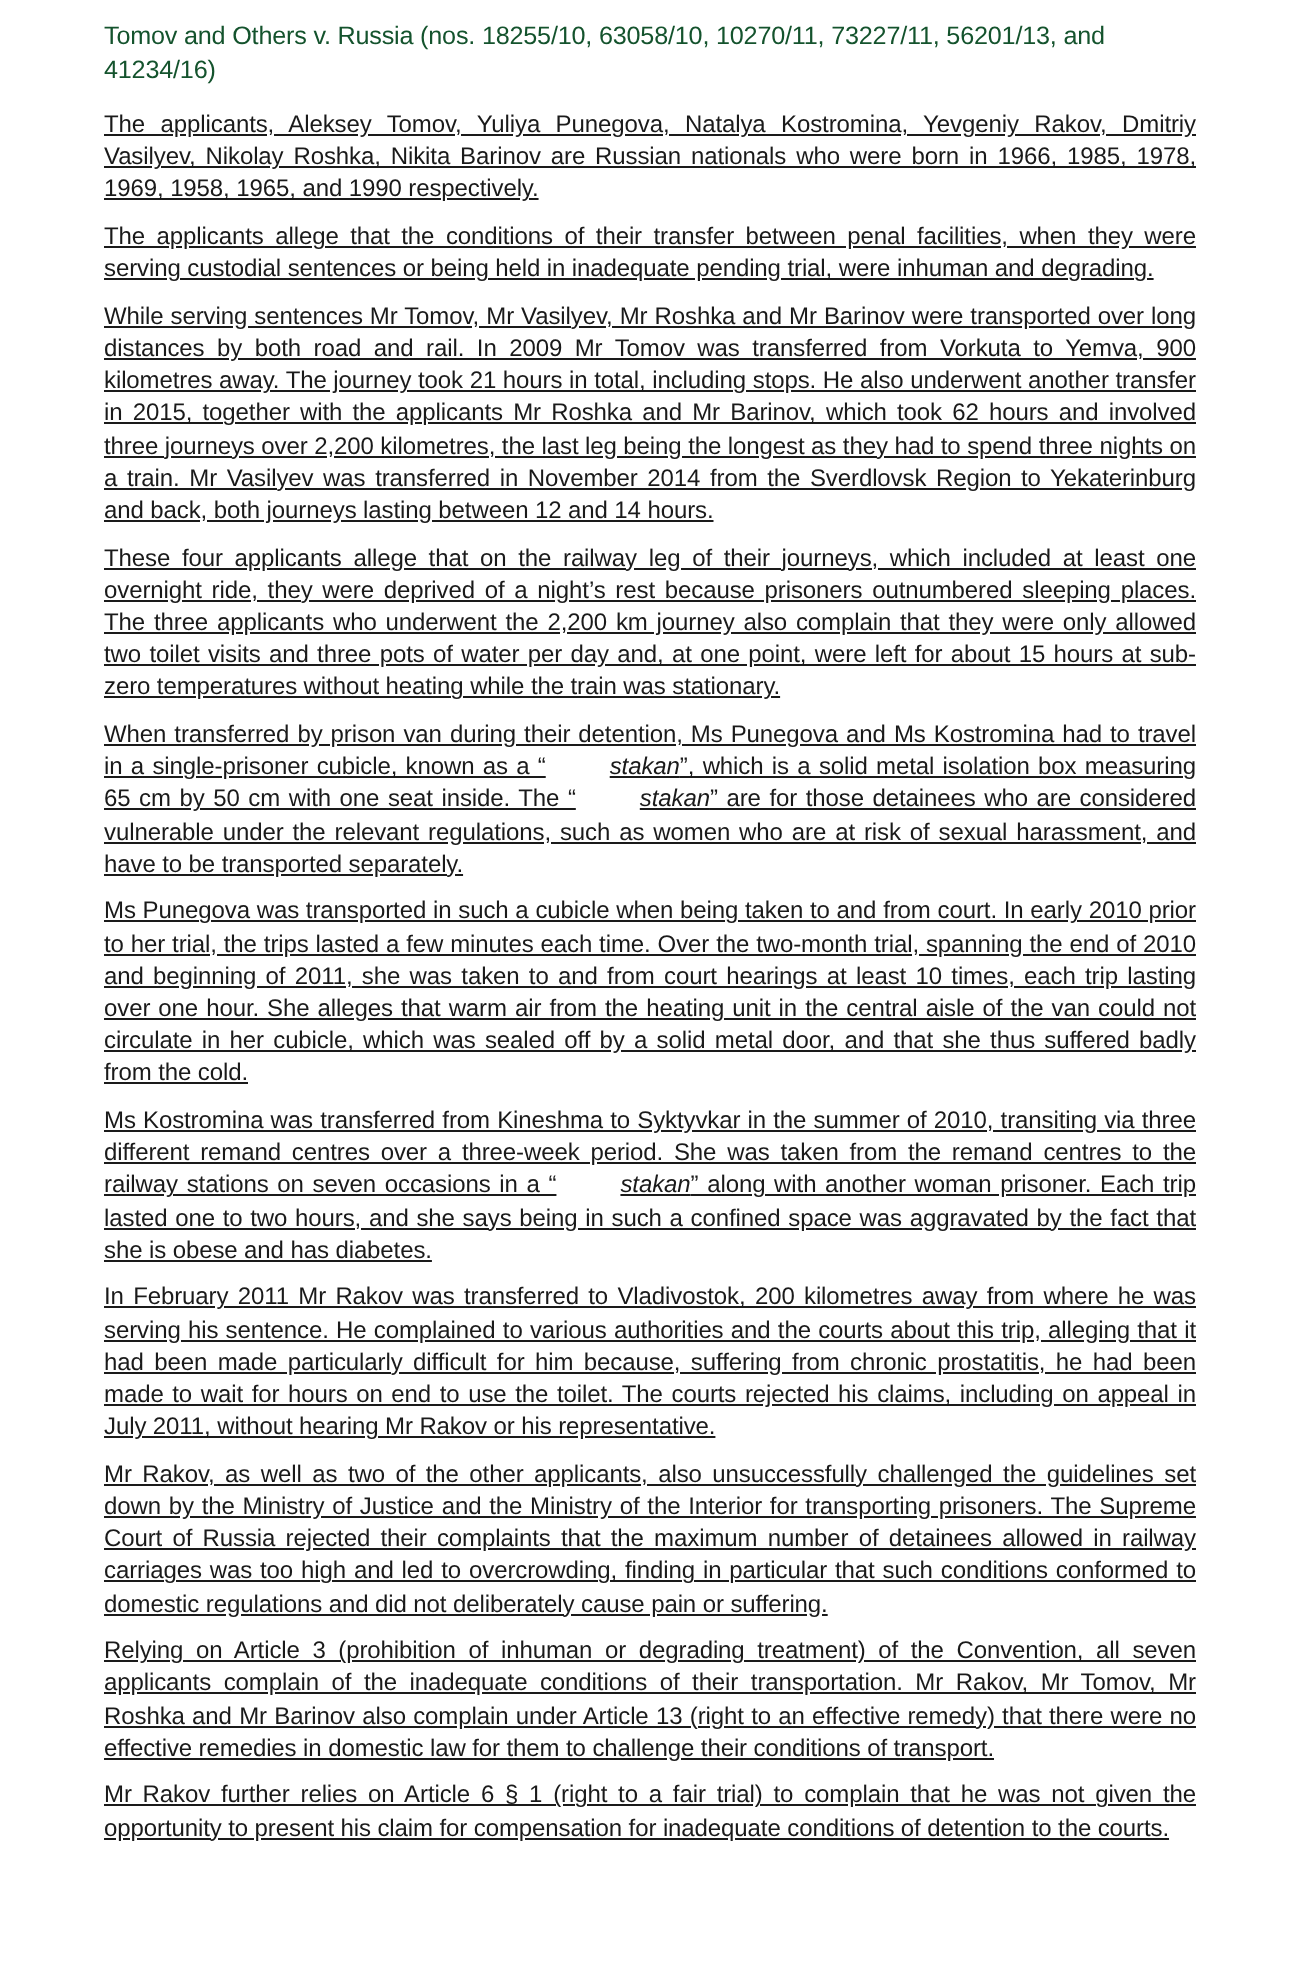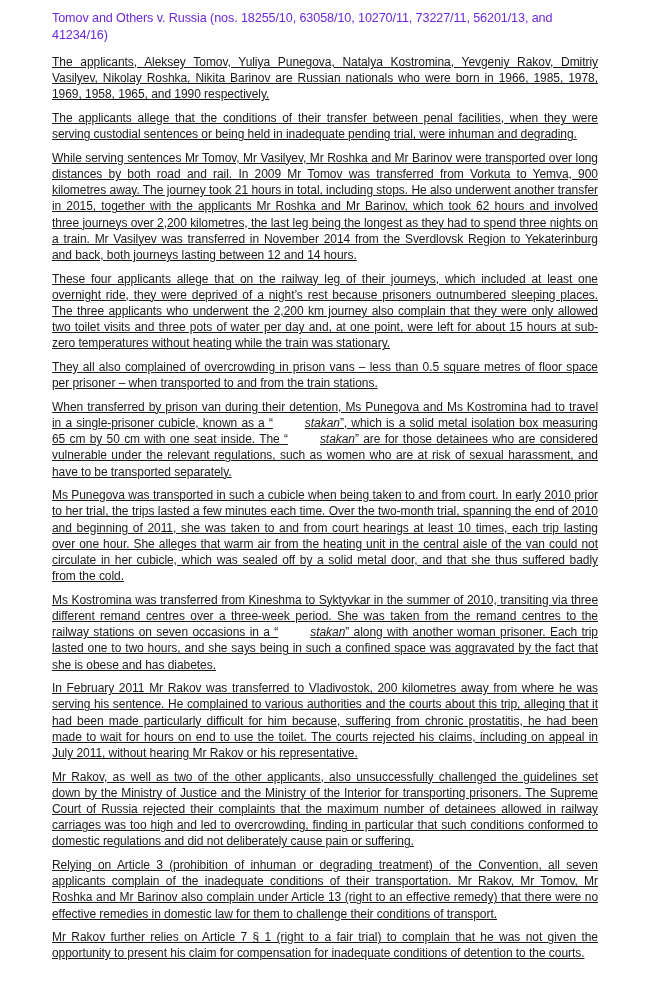--- a/index.html
+++ b/index.html
@@ -13,21 +13,21 @@
       overflow: hidden;
       position: relative;
     }
     .page {
       position: absolute;
       left: 52px;
       top: 10px;
       width: 546px;
     }
     .heading {
-      color: #6d28d9;
+      color: #14532d;
       font-family: "Liberation Sans", sans-serif;
       font-size: 12.6px;
       line-height: 17px;
       margin: 0 0 10px 0;
       font-weight: normal;
       letter-spacing: -0.1px;
     }
     .para {
       color: #1a1a1a;
       font-family: "Liberation Sans", sans-serif;
@@ -46,21 +46,20 @@
 </head>
 <body>
 
 <div class="page">
   <h2 class="heading">Tomov and Others v. Russia (nos. 18255/10, 63058/10, 10270/11, 73227/11, 56201/13, and 41234/16)</h2>
 
   <p class="para">The applicants, Aleksey Tomov, Yuliya Punegova, Natalya Kostromina, Yevgeniy Rakov, Dmitriy Vasilyev, Nikolay Roshka, Nikita Barinov are Russian nationals who were born in 1966, 1985, 1978, 1969, 1958, 1965, and 1990 respectively.</p>
   <p class="para">The applicants allege that the conditions of their transfer between penal facilities, when they were serving custodial sentences or being held in inadequate pending trial, were inhuman and degrading.</p>
   <p class="para">While serving sentences Mr Tomov, Mr Vasilyev, Mr Roshka and Mr Barinov were transported over long distances by both road and rail. In 2009 Mr Tomov was transferred from Vorkuta to Yemva, 900 kilometres away. The journey took 21 hours in total, including stops. He also underwent another transfer in 2015, together with the applicants Mr Roshka and Mr Barinov, which took 62 hours and involved three journeys over 2,200 kilometres, the last leg being the longest as they had to spend three nights on a train. Mr Vasilyev was transferred in November 2014 from the Sverdlovsk Region to Yekaterinburg and back, both journeys lasting between 12 and 14 hours.</p>
   <p class="para">These four applicants allege that on the railway leg of their journeys, which included at least one overnight ride, they were deprived of a night’s rest because prisoners outnumbered sleeping places. The three applicants who underwent the 2,200 km journey also complain that they were only allowed two toilet visits and three pots of water per day and, at one point, were left for about 15 hours at sub-zero temperatures without heating while the train was stationary.</p>
-  <p class="para">They all also complained of overcrowding in prison vans – less than 0.5 square metres of floor space per prisoner – when transported to and from the train stations.</p>
   <p class="para"><span>When transferred by prison van during their detention, Ms Punegova and Ms Kostromina had to travel in a single-prisoner cubicle, known as a “</span><em>stakan</em><span>”, which is a solid metal isolation box measuring 65 cm by 50 cm with one seat inside. The “</span><em>stakan</em><span>” are for those detainees who are considered vulnerable under the relevant regulations, such as women who are at risk of sexual harassment, and have to be transported separately.</span></p>
   <p class="para">Ms Punegova was transported in such a cubicle when being taken to and from court. In early 2010 prior to her trial, the trips lasted a few minutes each time. Over the two-month trial, spanning the end of 2010 and beginning of 2011, she was taken to and from court hearings at least 10 times, each trip lasting over one hour. She alleges that warm air from the heating unit in the central aisle of the van could not circulate in her cubicle, which was sealed off by a solid metal door, and that she thus suffered badly from the cold.</p>
   <p class="para"><span>Ms Kostromina was transferred from Kineshma to Syktyvkar in the summer of 2010, transiting via three different remand centres over a three-week period. She was taken from the remand centres to the railway stations on seven occasions in a “</span><em>stakan</em><span>” along with another woman prisoner. Each trip lasted one to two hours, and she says being in such a confined space was aggravated by the fact that she is obese and has diabetes.</span></p>
   <p class="para">In February 2011 Mr Rakov was transferred to Vladivostok, 200 kilometres away from where he was serving his sentence. He complained to various authorities and the courts about this trip, alleging that it had been made particularly difficult for him because, suffering from chronic prostatitis, he had been made to wait for hours on end to use the toilet. The courts rejected his claims, including on appeal in July 2011, without hearing Mr Rakov or his representative.</p>
   <p class="para">Mr Rakov, as well as two of the other applicants, also unsuccessfully challenged the guidelines set down by the Ministry of Justice and the Ministry of the Interior for transporting prisoners. The Supreme Court of Russia rejected their complaints that the maximum number of detainees allowed in railway carriages was too high and led to overcrowding, finding in particular that such conditions conformed to domestic regulations and did not deliberately cause pain or suffering.</p>
   <p class="para">Relying on Article 3 (prohibition of inhuman or degrading treatment) of the Convention, all seven applicants complain of the inadequate conditions of their transportation. Mr Rakov, Mr Tomov, Mr Roshka and Mr Barinov also complain under Article 13 (right to an effective remedy) that there were no effective remedies in domestic law for them to challenge their conditions of transport.</p>
-  <p class="para">Mr Rakov further relies on Article 7 § 1 (right to a fair trial) to complain that he was not given the opportunity to present his claim for compensation for inadequate conditions of detention to the courts.</p>
+  <p class="para">Mr Rakov further relies on Article 6 § 1 (right to a fair trial) to complain that he was not given the opportunity to present his claim for compensation for inadequate conditions of detention to the courts.</p>
 </div>
 
 </body></html>

